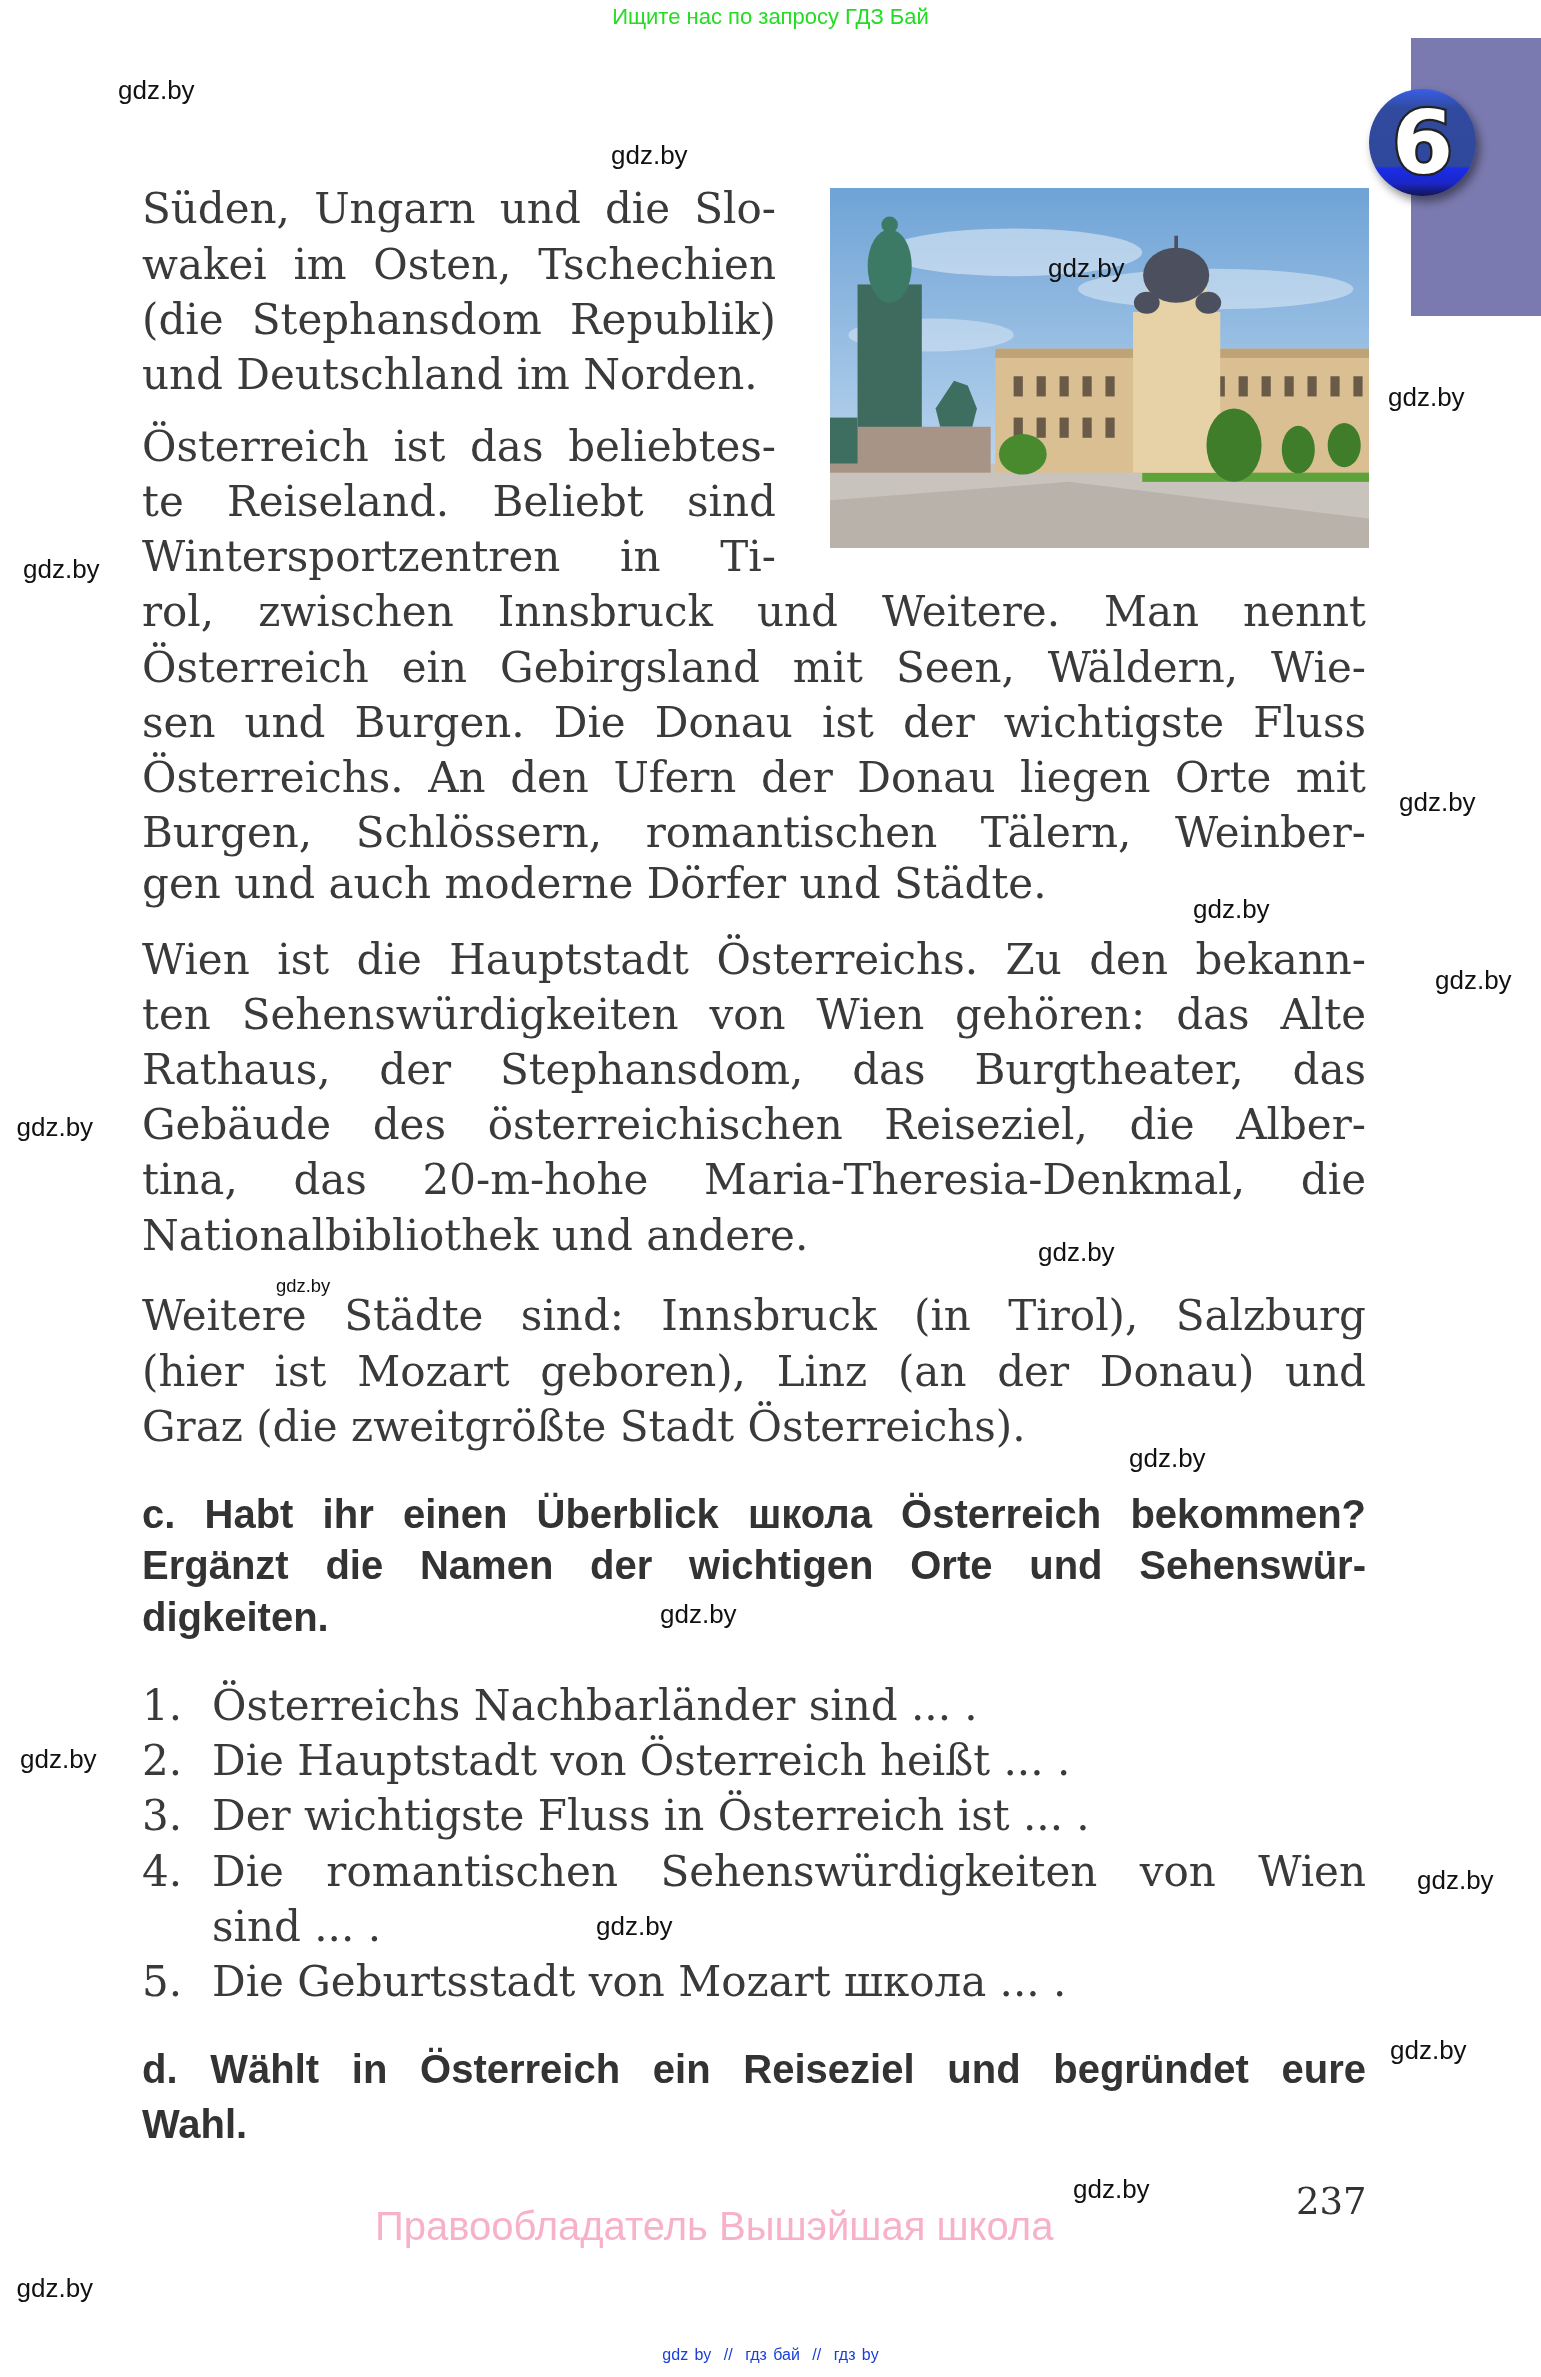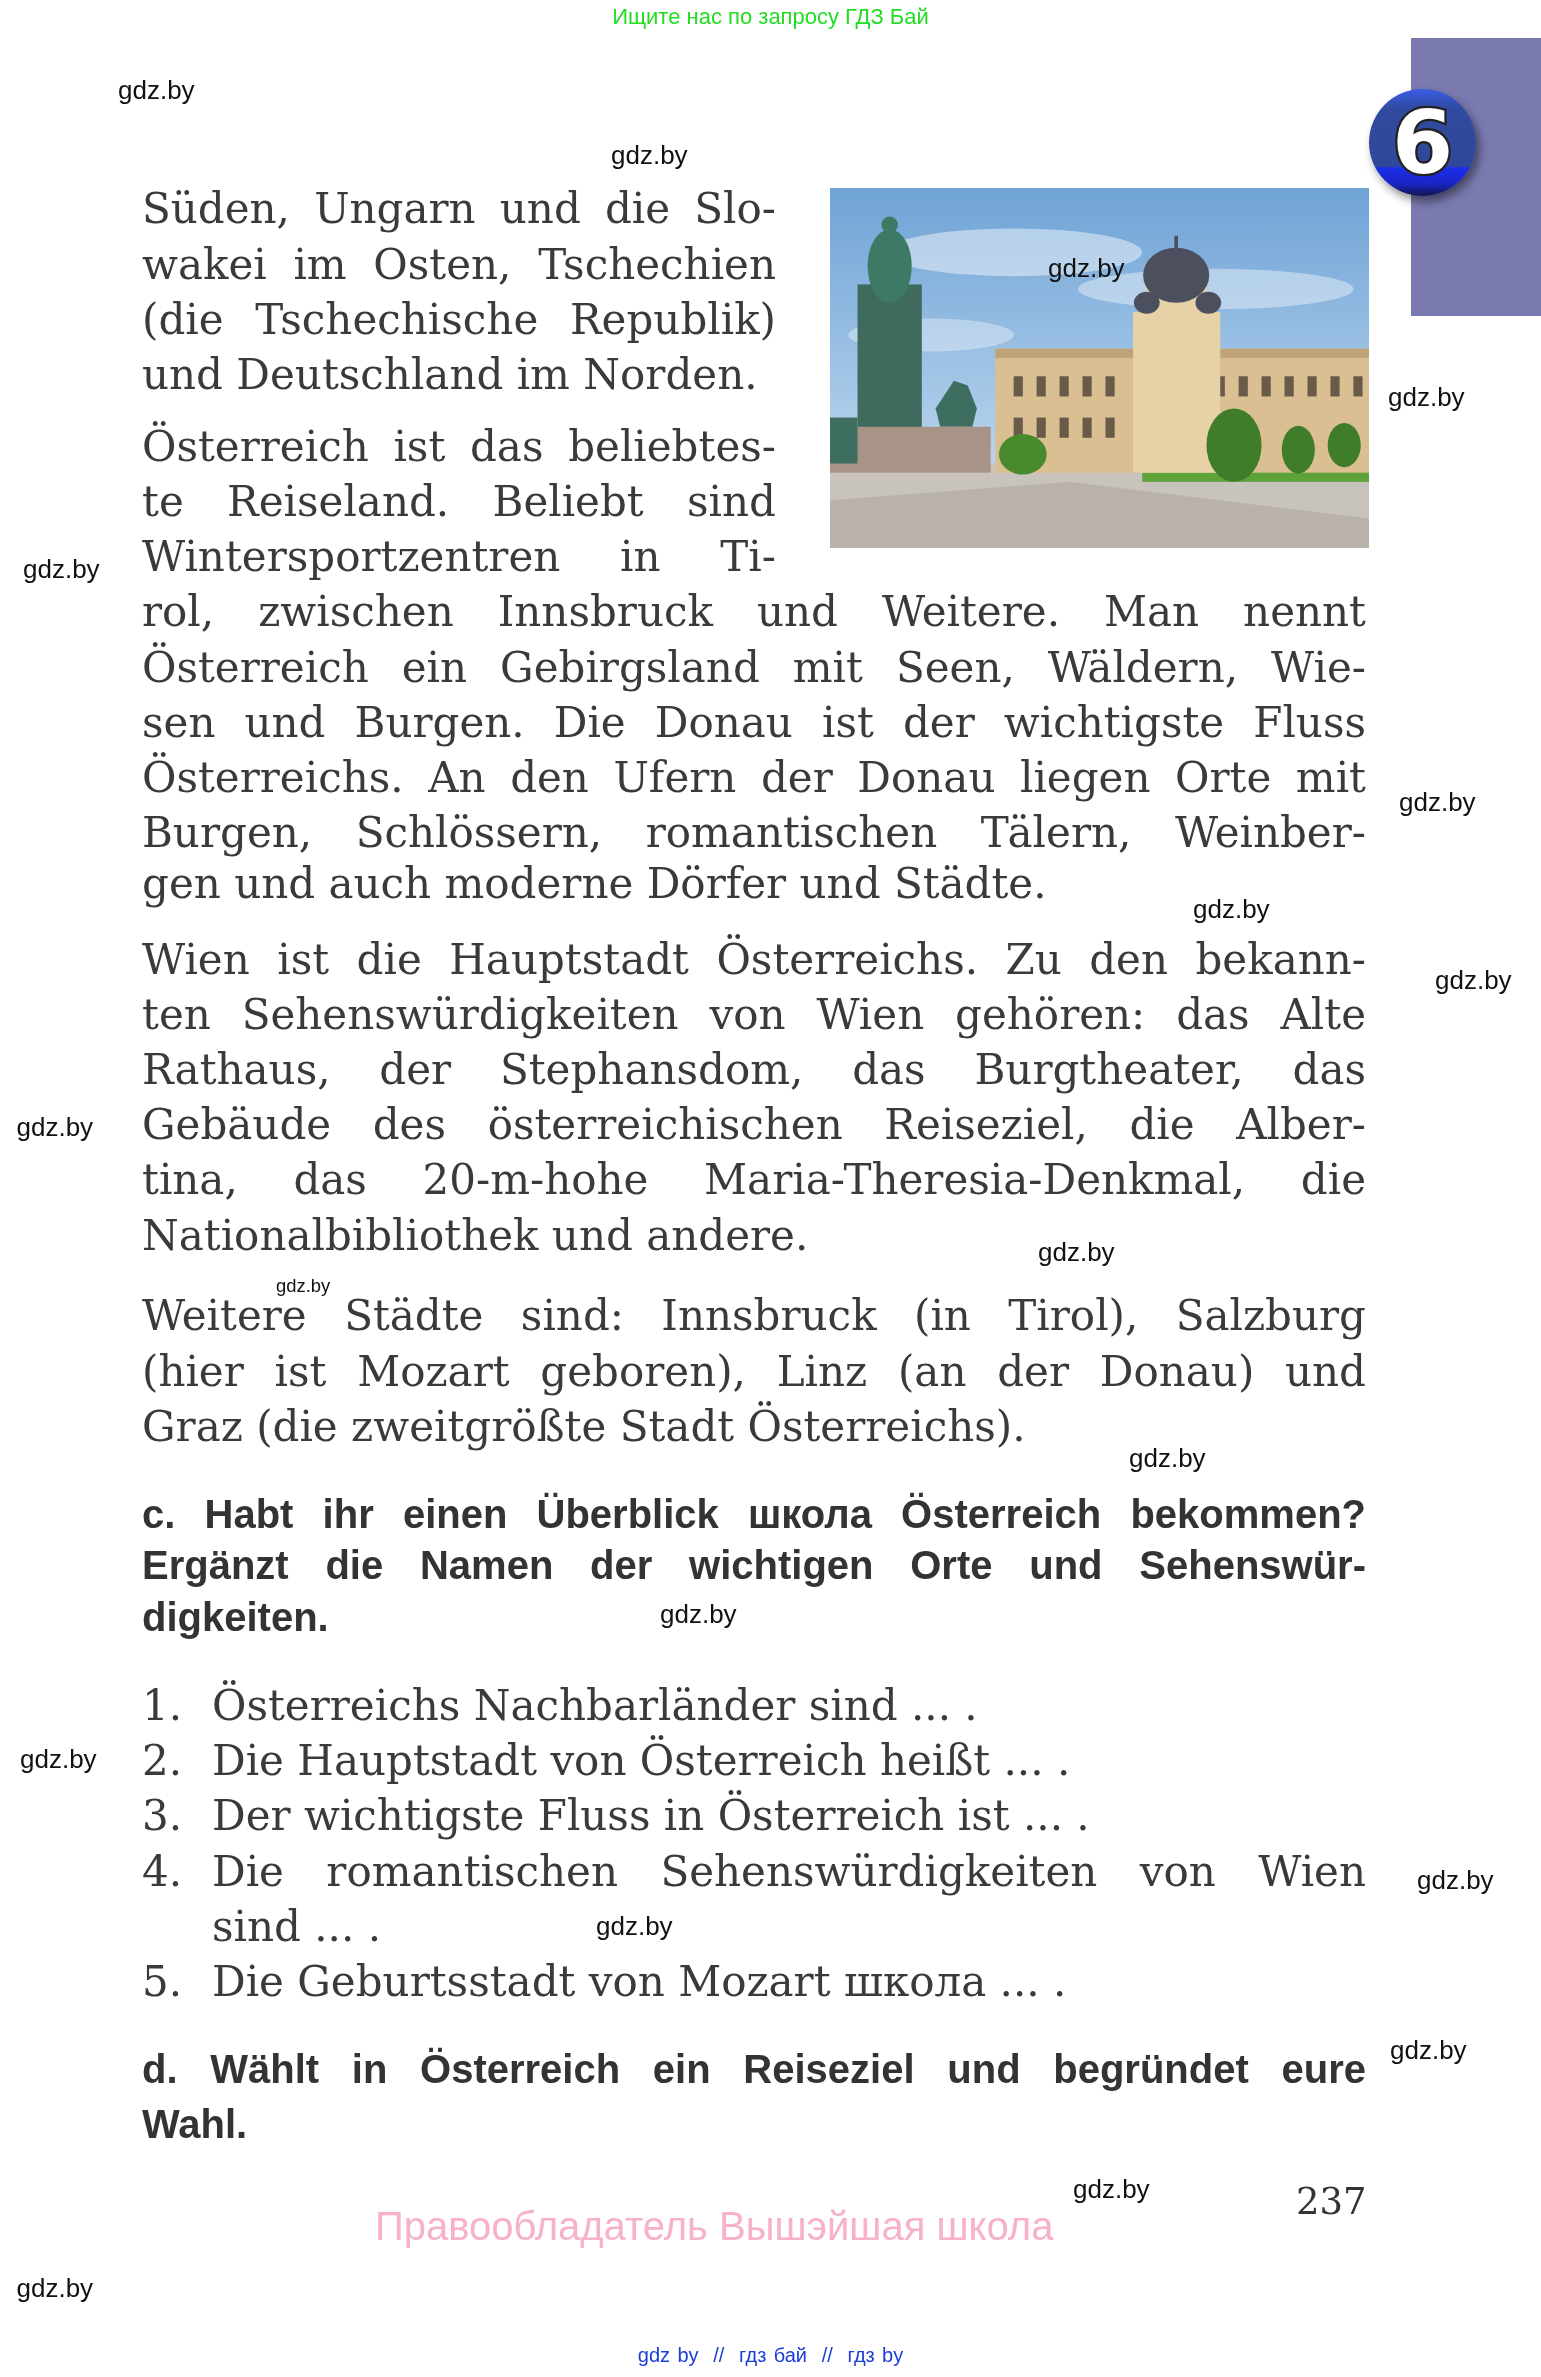--- a/index.html
+++ b/index.html
@@ -1,20 +1,20 @@
 <!DOCTYPE html>
 <html style="font-size:14.7px"><head>
 <meta charset="utf-8">
 <style>
   html, body { margin:0; padding:0; background:#ffffff; }
   body { width:1541px; height:2377px; position:relative; overflow:hidden; }
   .wm { position:absolute; font-family:"Liberation Sans", sans-serif; font-size:26px; color:#111; white-space:nowrap; line-height:1; }
   .wm.small { font-size:18.4px; }
   .topbanner { position:absolute; top:3.7px; left:0; width:1541px; text-align:center; font-family:"Liberation Sans", sans-serif; font-size:22px; color:#22dd22; line-height:26px; }
-  .footer { position:absolute; top:2342px; left:0; width:1541px; text-align:center; font-family:"Liberation Sans", sans-serif; font-size:20px; color:#1a3fd9; line-height:26px; word-spacing:1.8px; }
+  .footer { position:absolute; top:2342px; left:0; width:1541px; text-align:center; font-family:"Liberation Sans", sans-serif; font-size:16px; color:#1a3fd9; line-height:26px; word-spacing:1.8px; }
   .tab { position:absolute; left:1411px; top:38px; width:130px; height:278px; background:#7a7ab0; }
   .badge { position:absolute; left:1369px; top:89px; width:107px; height:107px; border-radius:50%;
            background:linear-gradient(180deg,#3a5ee8 0%,#304a9f 18%,#30489a 72%,#1a2de8 74%,#1b26c8 88%,#101650 100%);
            box-shadow: 3.7px 5.5px 9.2px rgba(0,0,0,0.45); }
   .badge-num { position:absolute; left:0; top:0; width:107px; height:107px; text-align:center; line-height:107px;
                font-family:"DejaVu Sans", sans-serif; font-weight:bold; font-size:88px; color:#ffffff;
                -webkit-text-stroke:4.6px #222; paint-order:stroke fill; }
   .photo { position:absolute; left:830px; top:188px; width:539px; height:360px; overflow:hidden; }
   .serif { font-family:"DejaVu Serif", "Liberation Serif", serif; color:#3a3a3a; font-size:42px; line-height:55px; }
   .line { position:absolute; left:142px; white-space:nowrap; }
@@ -91,21 +91,21 @@
     <circle cx="65" cy="40" r="9" fill="#3d7a66"></circle>
     <path d="M115 240 l20 -30 l15 5 l10 25 l-5 20 l-35 0 Z" fill="#3d6e60"></path>
     <rect x="0" y="260" width="175" height="50" fill="#a89486"></rect>
     <rect x="0" y="250" width="30" height="50" fill="#3d6e60"></rect>
   </svg>
 </div>
 
 <div class="serif">
   <div class="line just" style="top:181px; width:634px;">Süden, Ungarn und die Slo-</div>
   <div class="line just" style="top:237px; width:634px;">wakei im Osten, Tschechien</div>
-  <div class="line just" style="top:292px; width:634px;">(die Tschechische Republik)</div>
+  <div class="line just" style="top:292px; width:634px;">(die Stephansdom Republik)</div>
   <div class="line" style="top:347px;">und Deutschland im Norden.</div>
 </div>
 
 <div class="serif">
   <div class="line just" style="top:419px; width:634px;">Österreich ist das beliebtes-</div>
   <div class="line just" style="top:474px; width:634px;">te Reiseland. Beliebt sind</div>
   <div class="line just" style="top:529px; width:634px;">Wintersportzentren in Ti-</div>
   <div class="line just" style="top:584px; width:1224px;">rol, zwischen Innsbruck und Weitere. Man nennt</div>
   <div class="line just" style="top:640px; width:1224px;">Österreich ein Gebirgsland mit Seen, Wäldern, Wie-</div>
   <div class="line just" style="top:695px; width:1224px;">sen und Burgen. Die Donau ist der wichtigste Fluss</div>

